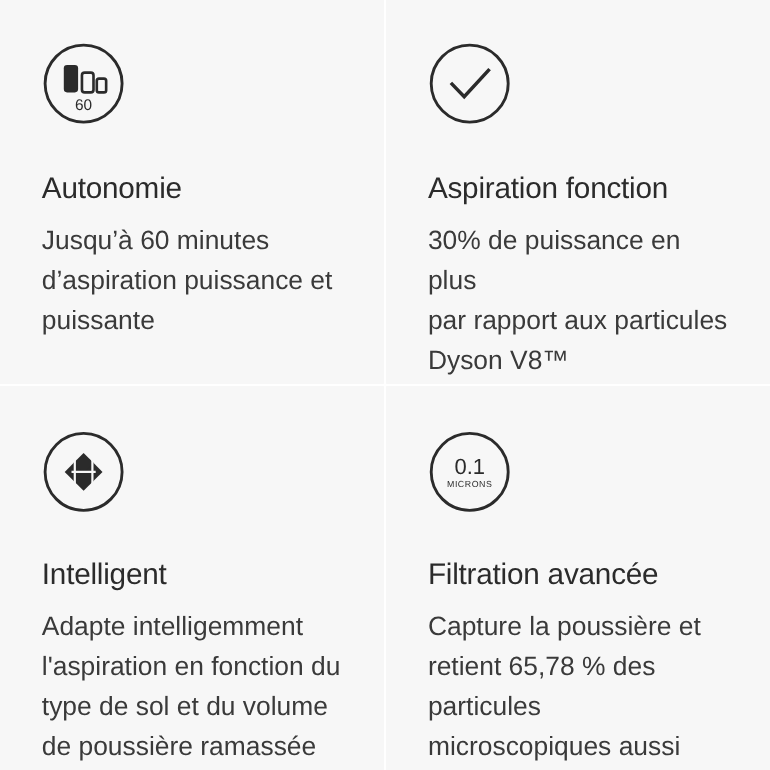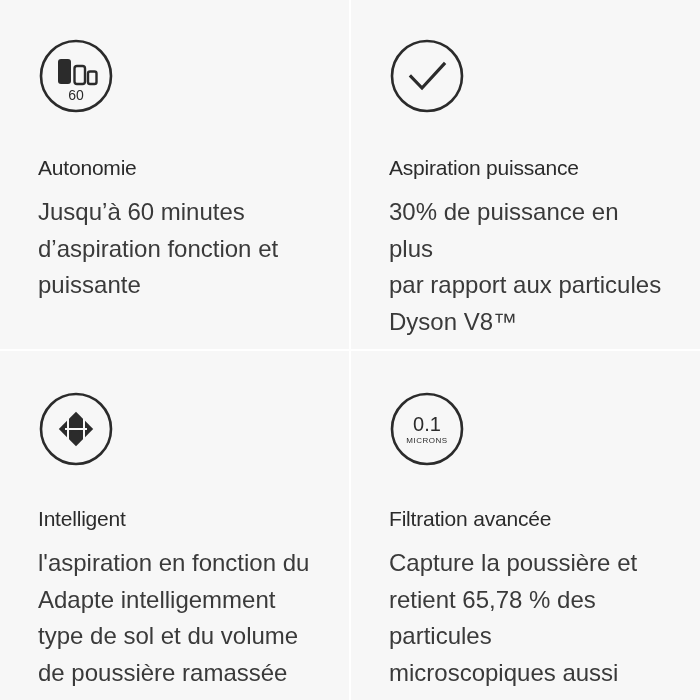--- a/index.html
+++ b/index.html
@@ -34,21 +34,21 @@
   .divider-h {
     background: #ffffff;
     grid-column: 1 / span 3;
   }
   .icon-wrap {
     width: 76px;
     height: 76px;
     margin-bottom: 42px;
   }
   .cell-title {
-    font-size: 21px;
+    font-size: 27px;
     font-weight: 400;
     letter-spacing: -0.2px;
     color: #2b2b2b;
     margin: 0 0 14px 0;
     line-height: 1.15;
     white-space: nowrap;
   }
   .cell-body {
     font-size: 24px;
     line-height: 1.52;
@@ -73,35 +73,35 @@
         <circle cx="38" cy="38" r="35" fill="none" stroke="#2b2b2b" stroke-width="2.6"></circle>
         <rect x="20" y="21" width="13" height="25" rx="3" fill="#2b2b2b"></rect>
         <rect x="36.5" y="28" width="10.5" height="18" rx="2.5" fill="none" stroke="#2b2b2b" stroke-width="2.4"></rect>
         <rect x="50" y="33.5" width="8.5" height="12.5" rx="2" fill="none" stroke="#2b2b2b" stroke-width="2.4"></rect>
         <text x="38" y="62" text-anchor="middle" font-family="Liberation Sans, sans-serif" font-size="14" fill="#2b2b2b">60</text>
       </svg>
     </div>
     <h2 class="cell-title">Autonomie</h2>
     <p class="cell-body">
       <span>Jusqu’à 60 minutes</span>
-      <span>d’aspiration fonction et</span>
+      <span>d’aspiration puissance et</span>
       <span>puissante</span>
     </p>
   </div>
 
   <div class="divider-v"></div>
 
   <div class="cell">
     <div class="icon-wrap">
       <svg width="76" height="76" viewBox="0 0 76 76">
         <circle cx="38" cy="38" r="35" fill="none" stroke="#2b2b2b" stroke-width="2.6"></circle>
         <path d="M22 38.5 L33 50 L55 26" fill="none" stroke="#2b2b2b" stroke-width="3.2" stroke-linecap="square" stroke-linejoin="miter"></path>
       </svg>
     </div>
-    <h2 class="cell-title">Aspiration puissance</h2>
+    <h2 class="cell-title">Aspiration fonction</h2>
     <p class="cell-body">
       <span>30% de puissance en plus</span>
       <span>par rapport aux particules</span>
       <span>Dyson V8™</span>
     </p>
   </div>
 
   <div class="divider-h"></div>
 
   <div class="cell bottom">
@@ -116,22 +116,22 @@
         </g>
         <g fill="none" stroke="#f7f7f7" stroke-width="2">
           <path d="M30 27 L30 49"></path>
           <path d="M46 27 L46 49"></path>
           <path d="M27 38 L49 38"></path>
         </g>
       </svg>
     </div>
     <h2 class="cell-title">Intelligent</h2>
     <p class="cell-body">
+      <span>Adapte intelligemment</span>
       <span>l'aspiration en fonction du</span>
-      <span>Adapte intelligemment</span>
       <span>type de sol et du volume</span>
       <span>de poussière ramassée</span>
     </p>
   </div>
 
   <div class="divider-v"></div>
 
   <div class="cell bottom">
     <div class="icon-wrap">
       <svg width="76" height="76" viewBox="0 0 76 76">

